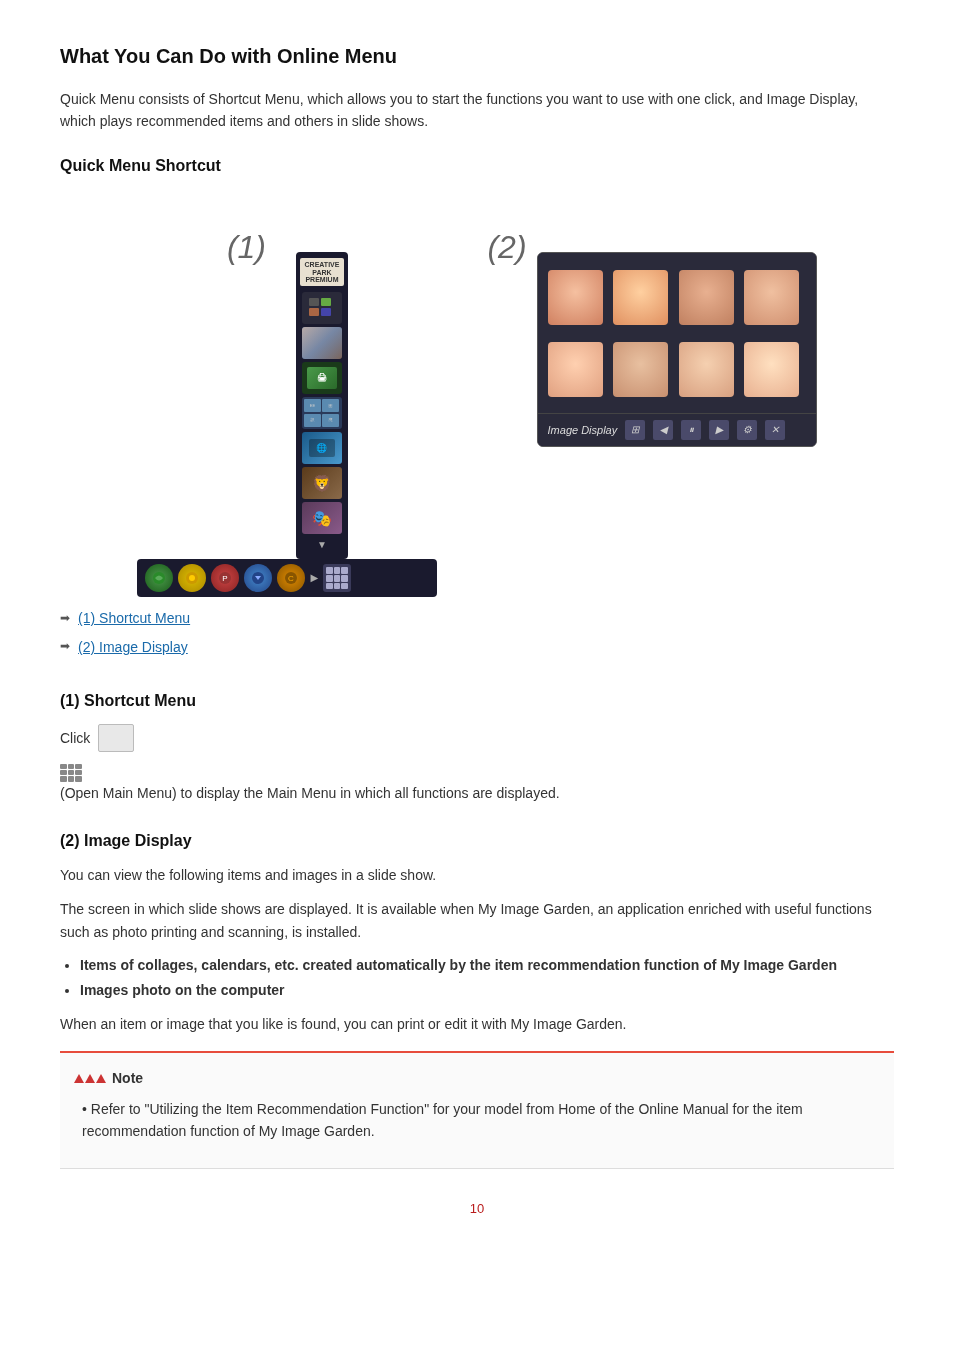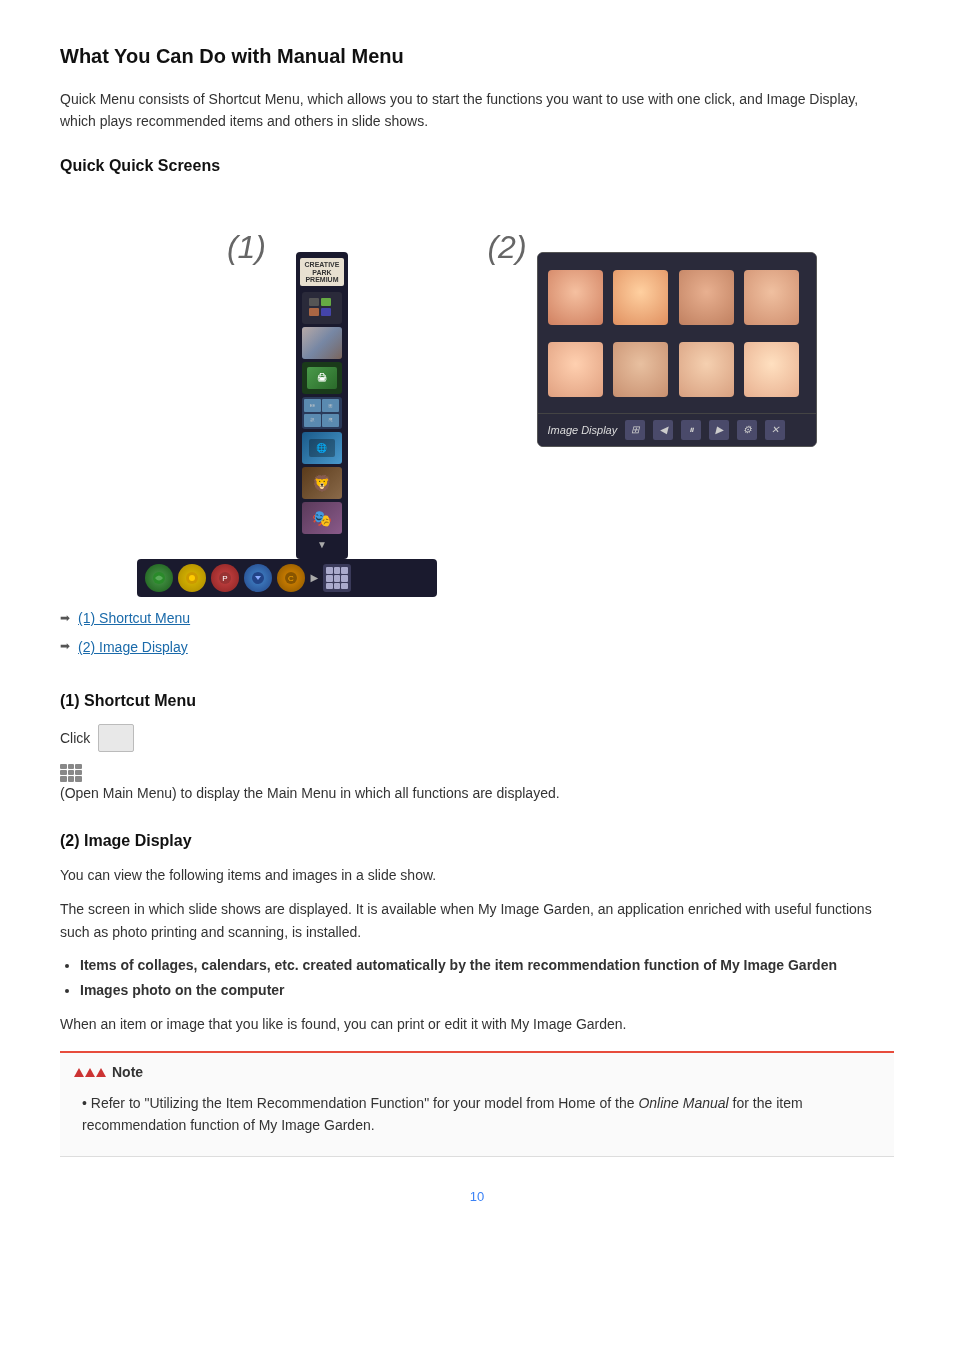--- a/index.html
+++ b/index.html
@@ -236,21 +236,21 @@
       height: 18px;
     }
     .omm-grid span {
       background: #888;
       border-radius: 1px;
     }
     
     .note-box {
       border-top: 2px solid #e74c3c;
       border-bottom: 1px solid #ddd;
-      padding: 8px 14px;
+      padding: 14px 14px;
       background: #fafafa;
       margin-top: 16px;
     }
     .note-header {
       display: flex;
       align-items: center;
       gap: 6px;
       margin-bottom: 8px;
     }
     .note-label {
@@ -275,26 +275,25 @@
       margin: 8px 0 12px 0;
       padding-left: 20px;
     }
     ul.bullet-list li {
       list-style-type: disc;
       margin-bottom: 4px;
       line-height: 1.5;
       font-weight: bold;
     }
     .italic-text {
-      font-style: italic;
     }
     .page-number {
       text-align: center;
       margin-top: 30px;
-      color: #3b82f6;
+      color: #b91c1c;
       font-size: 13px;
     }
     .label-badge {
       font-size: 32px;
       color: #666;
       font-style: italic;
       font-weight: normal;
     }
     .screen1-wrapper {
       display: flex;
@@ -320,26 +319,26 @@
       display: flex;
       flex-direction: column;
       align-items: flex-start;
     }
   </style>
 </head>
 <body>
 
 <div>
 
-  <h1>What You Can Do with Manual Menu</h1>
+  <h1>What You Can Do with Online Menu</h1>
 
   <p>Quick Menu consists of Shortcut Menu, which allows you to start the functions you want to use with one click, and Image Display, which plays recommended items and others in slide shows.</p>
 
   <div class="quick-menu-screens section">
-    <h2>Quick Quick Screens</h2>
+    <h2>Quick Menu Shortcut</h2>
 
     <div class="screens-outer">
 
       <div class="screen1-wrapper">
         <div style="display:flex; align-items:flex-start; gap:20px;">
           <span class="label-badge" style="margin-top:30px; margin-right:10px;">(1)</span>
 
           <div class="shortcut-and-bar">
             <div class="shortcut-bar">
               <div class="shortcut-bar-top">CREATIVE<br>PARK<br>PREMIUM</div>

